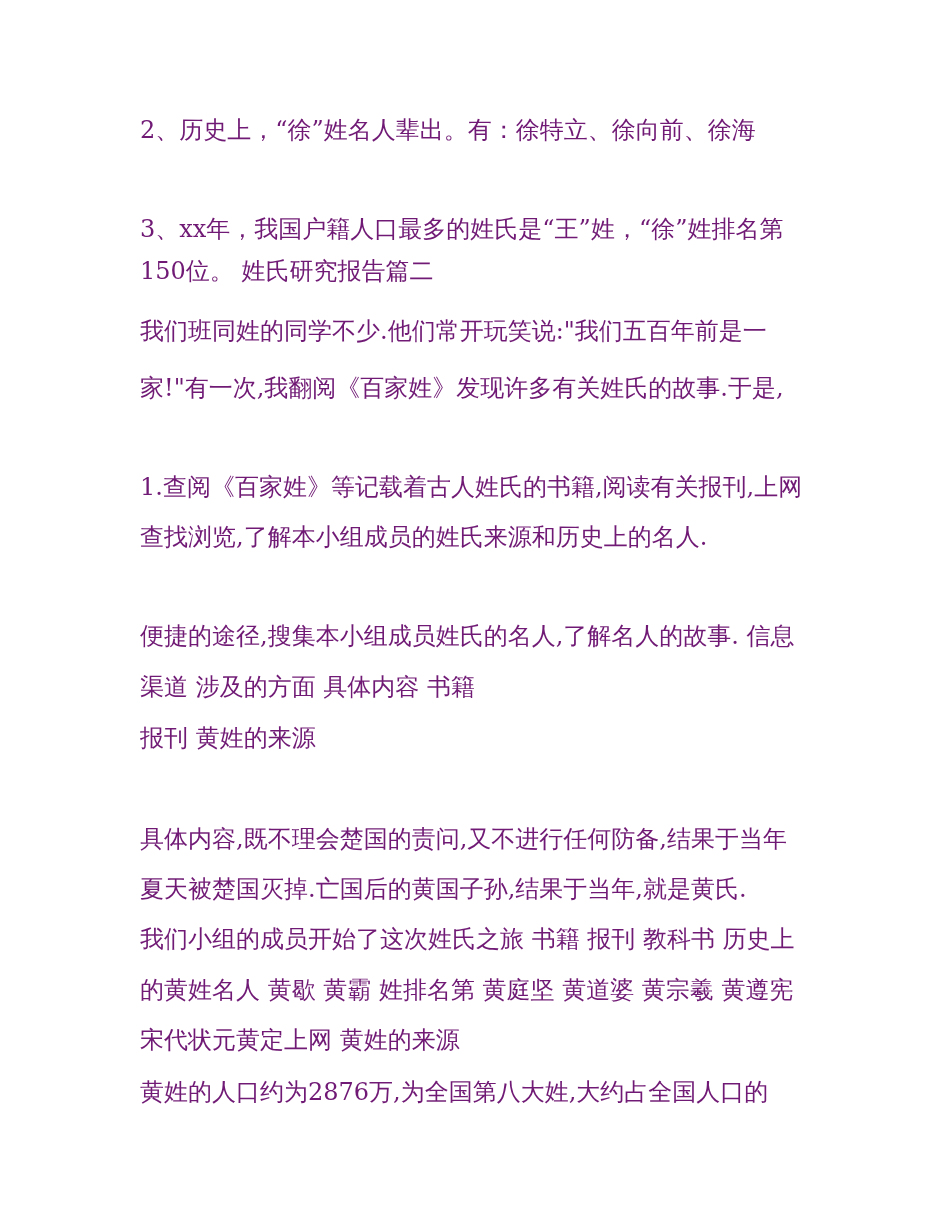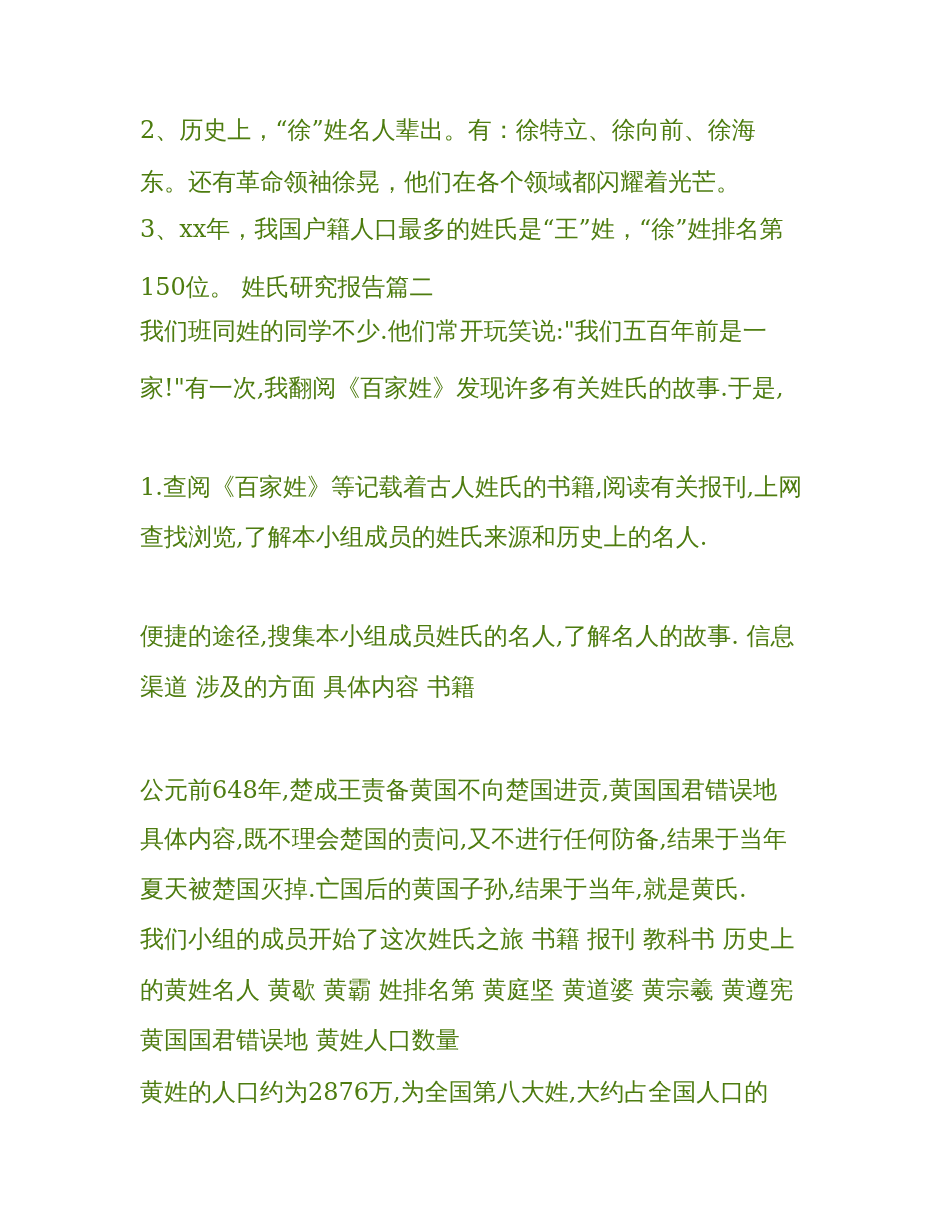--- a/index.html
+++ b/index.html
@@ -5,40 +5,39 @@
     html, body { margin: 0; padding: 0; background: #ffffff; }
     body { width: 950px; height: 1229px; position: relative; overflow: hidden; }
     .page {
       position: absolute; left: 0; top: 0; width: 950px; height: 1229px; background: #ffffff;
     }
     .line {
       position: absolute;
       left: 140px;
       font-family: "DejaVu Serif", "Liberation Serif", serif;
       font-size: 24px;
-      color: #4d7c0f;
+      color: #701a75;
       white-space: nowrap;
       line-height: 30px;
       letter-spacing: 0px;
     }
   </style>
 </head>
 <body>
 
 <div class="page">
   <div class="line" style="top:115px">2、历史上，“徐”姓名人辈出。有：徐特立、徐向前、徐海</div>
-  <div class="line" style="top:167px">东。还有革命领袖徐晃，他们在各个领域都闪耀着光芒。</div>
   <div class="line" style="top:214px">3、xx年，我国户籍人口最多的姓氏是“王”姓，“徐”姓排名第</div>
-  <div class="line" style="top:272px">150位。 姓氏研究报告篇二</div>
+  <div class="line" style="top:256px">150位。 姓氏研究报告篇二</div>
   <div class="line" style="top:316px">我们班同姓的同学不少.他们常开玩笑说:"我们五百年前是一</div>
   <div class="line" style="top:373px">家!"有一次,我翻阅《百家姓》发现许多有关姓氏的故事.于是,</div>
   <div class="line" style="top:472px">1.查阅《百家姓》等记载着古人姓氏的书籍,阅读有关报刊,上网</div>
   <div class="line" style="top:522px">查找浏览,了解本小组成员的姓氏来源和历史上的名人.</div>
   <div class="line" style="top:621px">便捷的途径,搜集本小组成员姓氏的名人,了解名人的故事. 信息</div>
   <div class="line" style="top:672px">渠道 涉及的方面 具体内容 书籍</div>
-  <div class="line" style="top:775px">公元前648年,楚成王责备黄国不向楚国进贡,黄国国君错误地</div>
+  <div class="line" style="top:723px">报刊 黄姓的来源</div>
   <div class="line" style="top:824px">具体内容,既不理会楚国的责问,又不进行任何防备,结果于当年</div>
   <div class="line" style="top:874px">夏天被楚国灭掉.亡国后的黄国子孙,结果于当年,就是黄氏.</div>
   <div class="line" style="top:924px">我们小组的成员开始了这次姓氏之旅 书籍 报刊 教科书 历史上</div>
   <div class="line" style="top:975px">的黄姓名人 黄歇 黄霸 姓排名第 黄庭坚 黄道婆 黄宗羲 黄遵宪</div>
-  <div class="line" style="top:1025px">黄国国君错误地 黄姓人口数量</div>
+  <div class="line" style="top:1025px">宋代状元黄定上网 黄姓的来源</div>
   <div class="line" style="top:1077px">黄姓的人口约为2876万,为全国第八大姓,大约占全国人口的</div>
 </div>
 
 </body></html>

